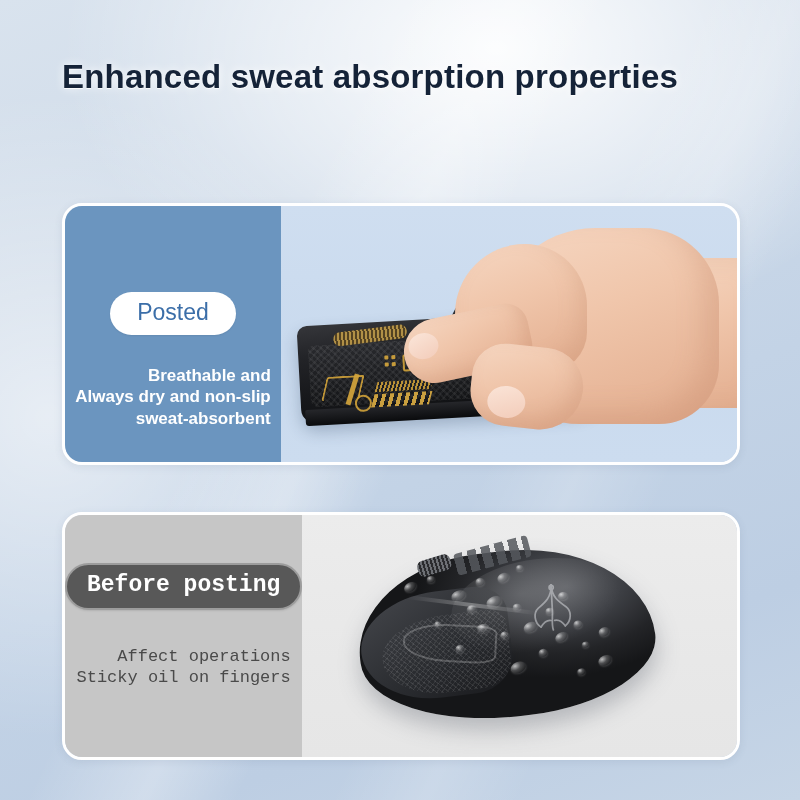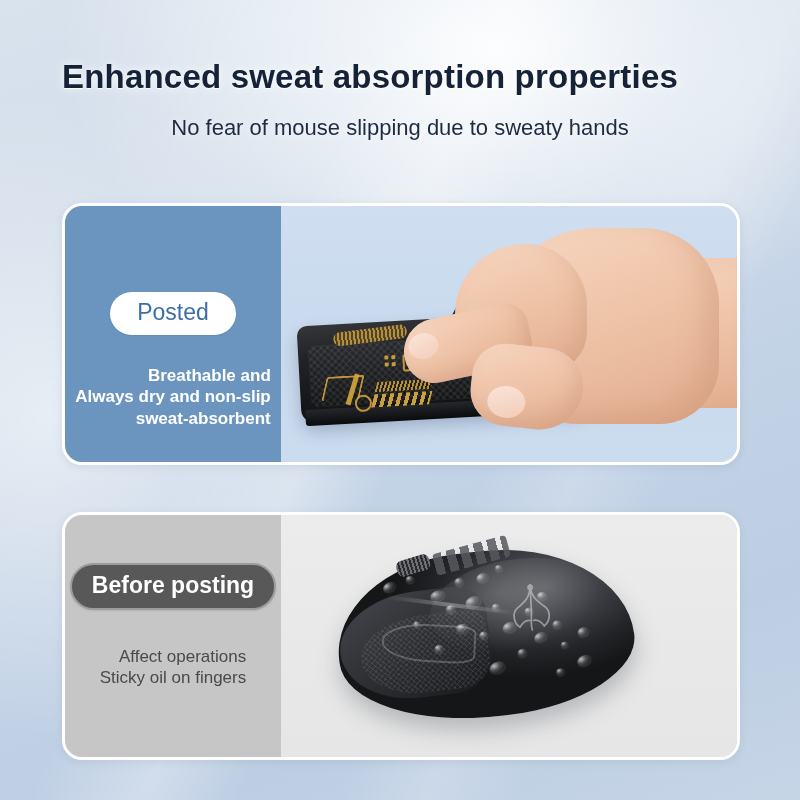--- a/index.html
+++ b/index.html
@@ -88,21 +88,21 @@
   }
   .panel-right {
     position: relative;
     flex: 1 1 auto;
     overflow: hidden;
   }
 
   #panel-posted .panel-left  { background: #6b95bf; padding-top: 50px; }
   #panel-posted .panel-right { background: linear-gradient(180deg,#cfdef0 0%, #c9daee 55%, #ccdcef 100%); }
 
-  #panel-before .panel-left  { background: #c6c6c6; padding-top: 48px; }
+  #panel-before .panel-left  { background: #c6c6c6; padding-top: 48px; font-family: Liberation Mono, monospace; }
   #panel-before .panel-right { background: linear-gradient(180deg,#ececec 0%, #e8e8e8 60%, #e6e6e6 100%); }
 
   
   .badge-posted {
     background: #ffffff;
     color: #3b6ea8;
     font-size: 23px;
     font-weight: normal;
     padding: 9px 27px 11px 27px;
     border-radius: 40px;
@@ -352,21 +352,20 @@
     border-radius: 50%;
     box-shadow: 0 1px 2px rgba(255,255,255,0.16);
   }
 </style>
 </head>
 <body>
 
 <div id="page">
 
   <div class="headline">Enhanced sweat absorption properties</div>
-  <div class="subhead">No fear of mouse slipping due to sweaty hands</div>
 
   <div class="panel" id="panel-posted">
 
     <div class="panel-left">
       <div class="badge-posted">Posted</div>
       <div class="caption">
         <div>Breathable and</div>
         <div>Always dry and non-slip</div>
         <div>sweat-absorbent</div>
       </div>

